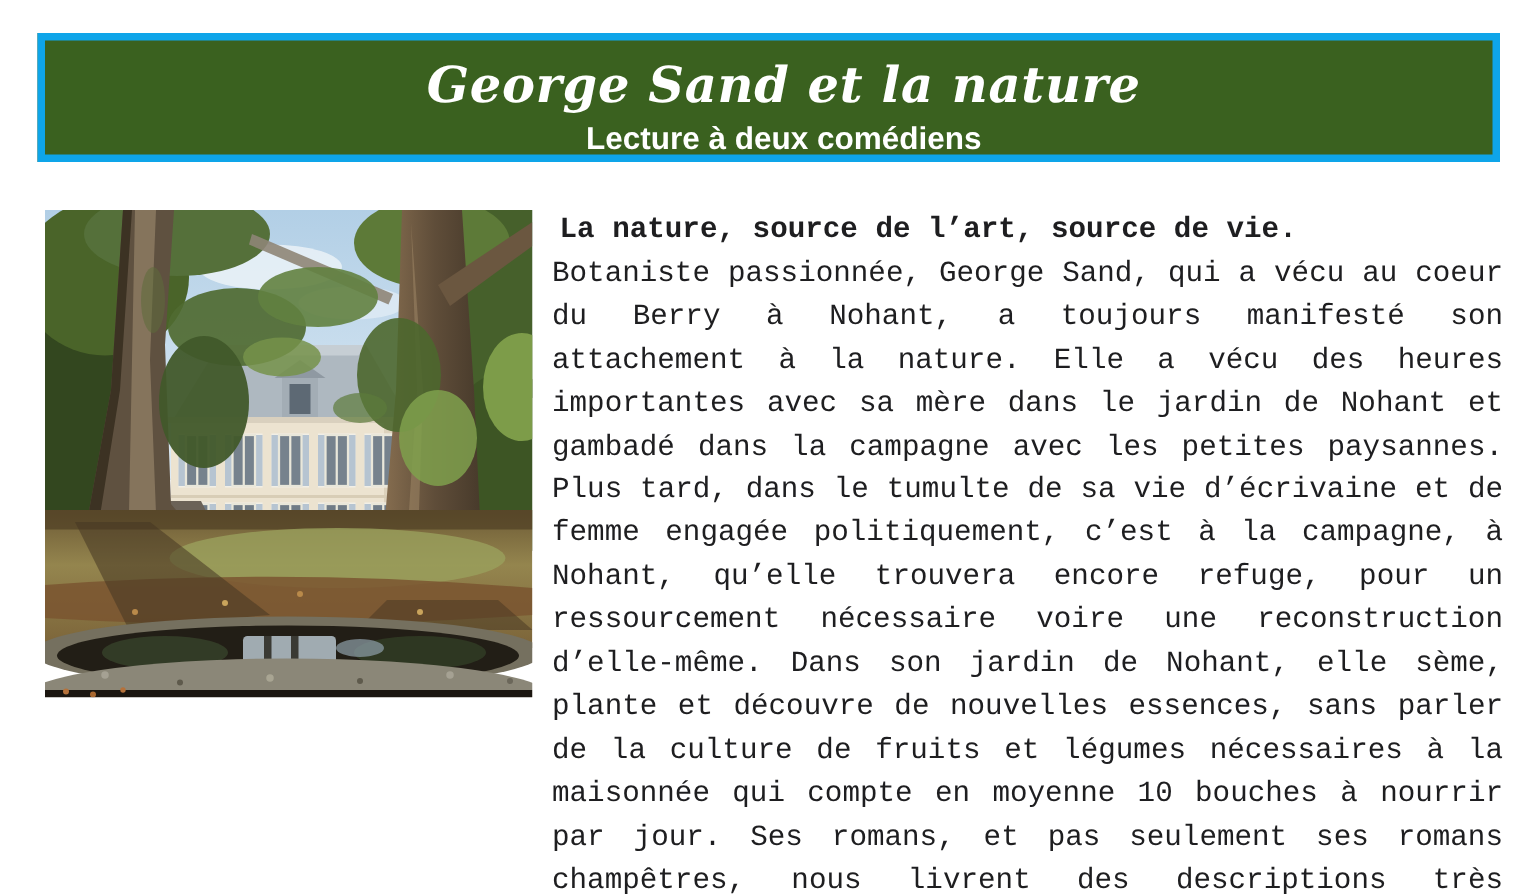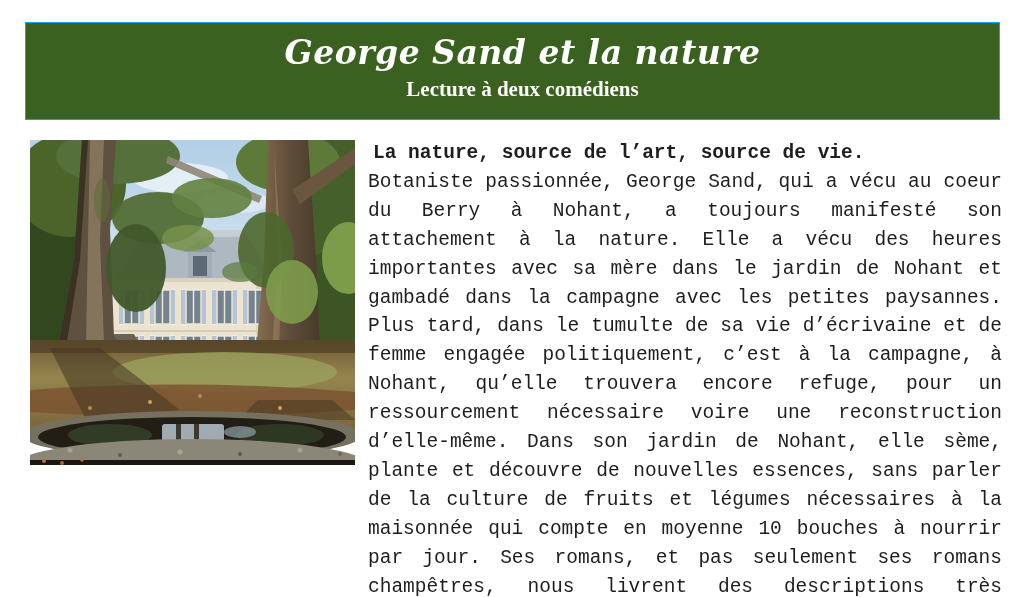--- a/index.html
+++ b/index.html
@@ -10,39 +10,39 @@
     background: #ffffff;
     overflow: hidden;
     font-family: "Liberation Serif", serif;
   }
   .page { width: 1024px; height: 597px; position: relative; }
 
   
   .banner {
     position: absolute;
     left: 25px; top: 22px;
-    width: 975px; height: 98px;
+    width: 975px; height: 86px;
     background: #3a611f;
-    border: 1px solid #0ea5e9;
+    border: 5px solid #0ea5e9;
     color: #ffffff;
     text-align: center;
     padding-left: 20px;
   }
   .banner-title {
     margin: 11px 0 0 0;
     font-family: "DejaVu Serif", serif;
     font-style: italic;
     font-weight: 700;
     font-size: 33px;
     line-height: 38px;
     letter-spacing: 0.5px;
   }
   .banner-subtitle {
     margin-top: 5px;
-    font-family: Liberation Serif, serif;
+    font-family: Liberation Sans, sans-serif;
     font-weight: 600;
     font-size: 21px;
     line-height: 24px;
   }
 
   
   .content {
     position: absolute;
     left: 30px; top: 140px;
     width: 972px;

